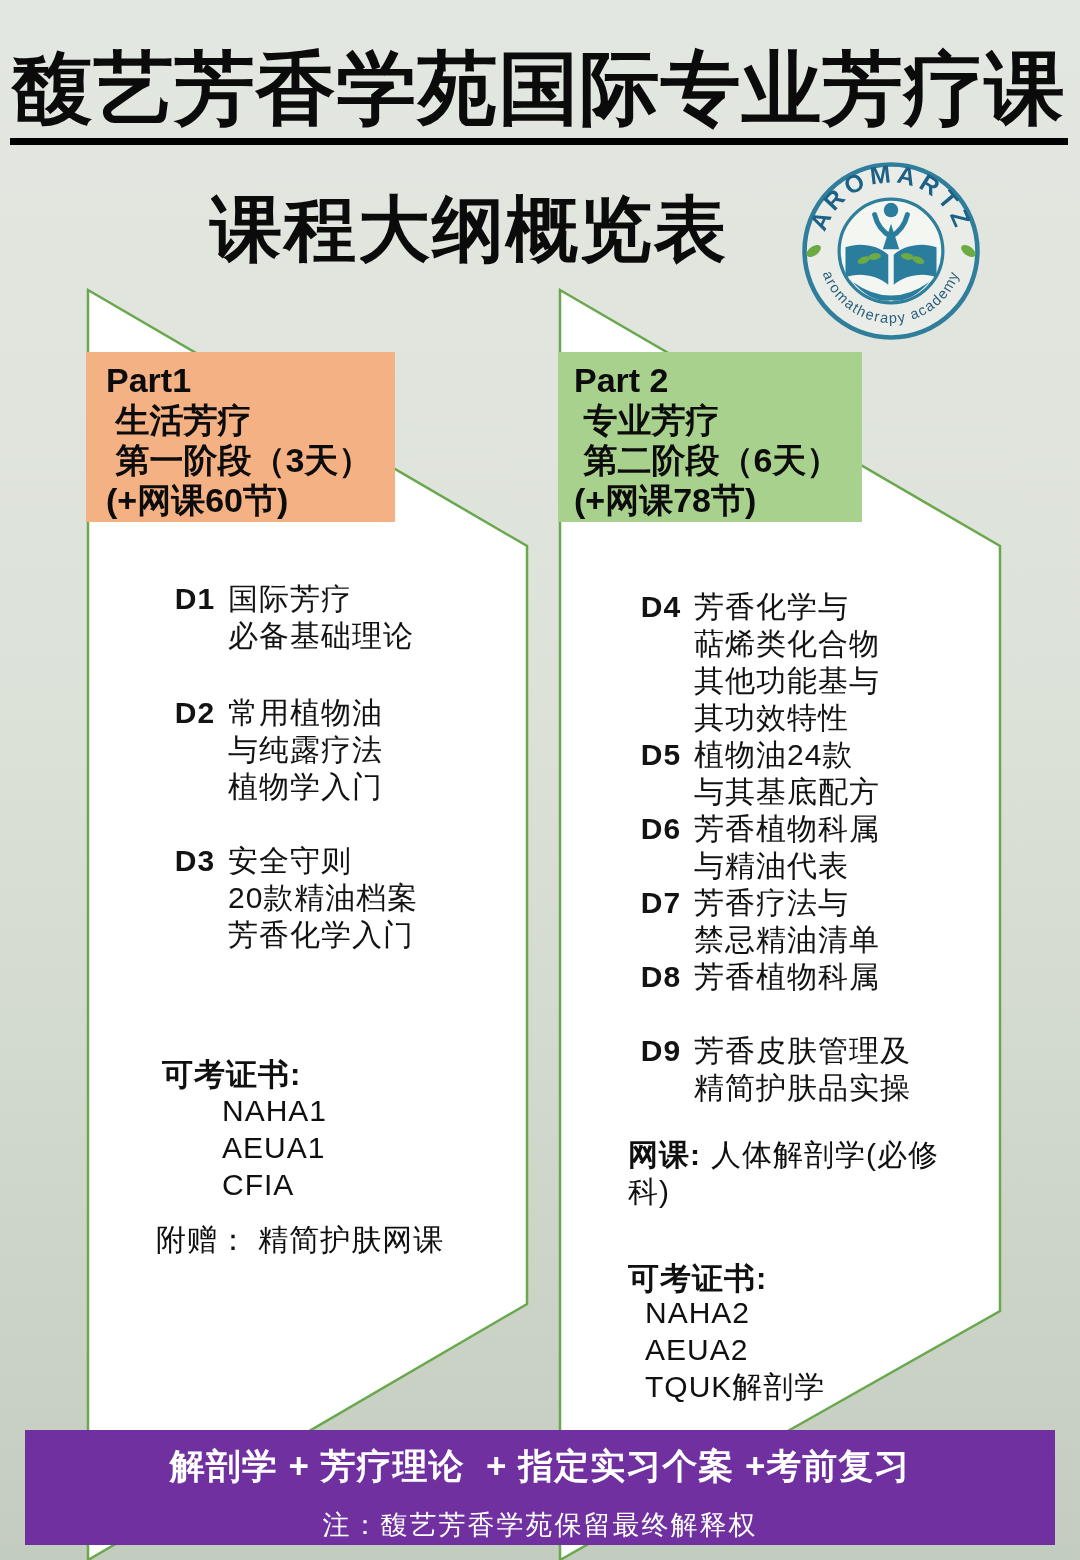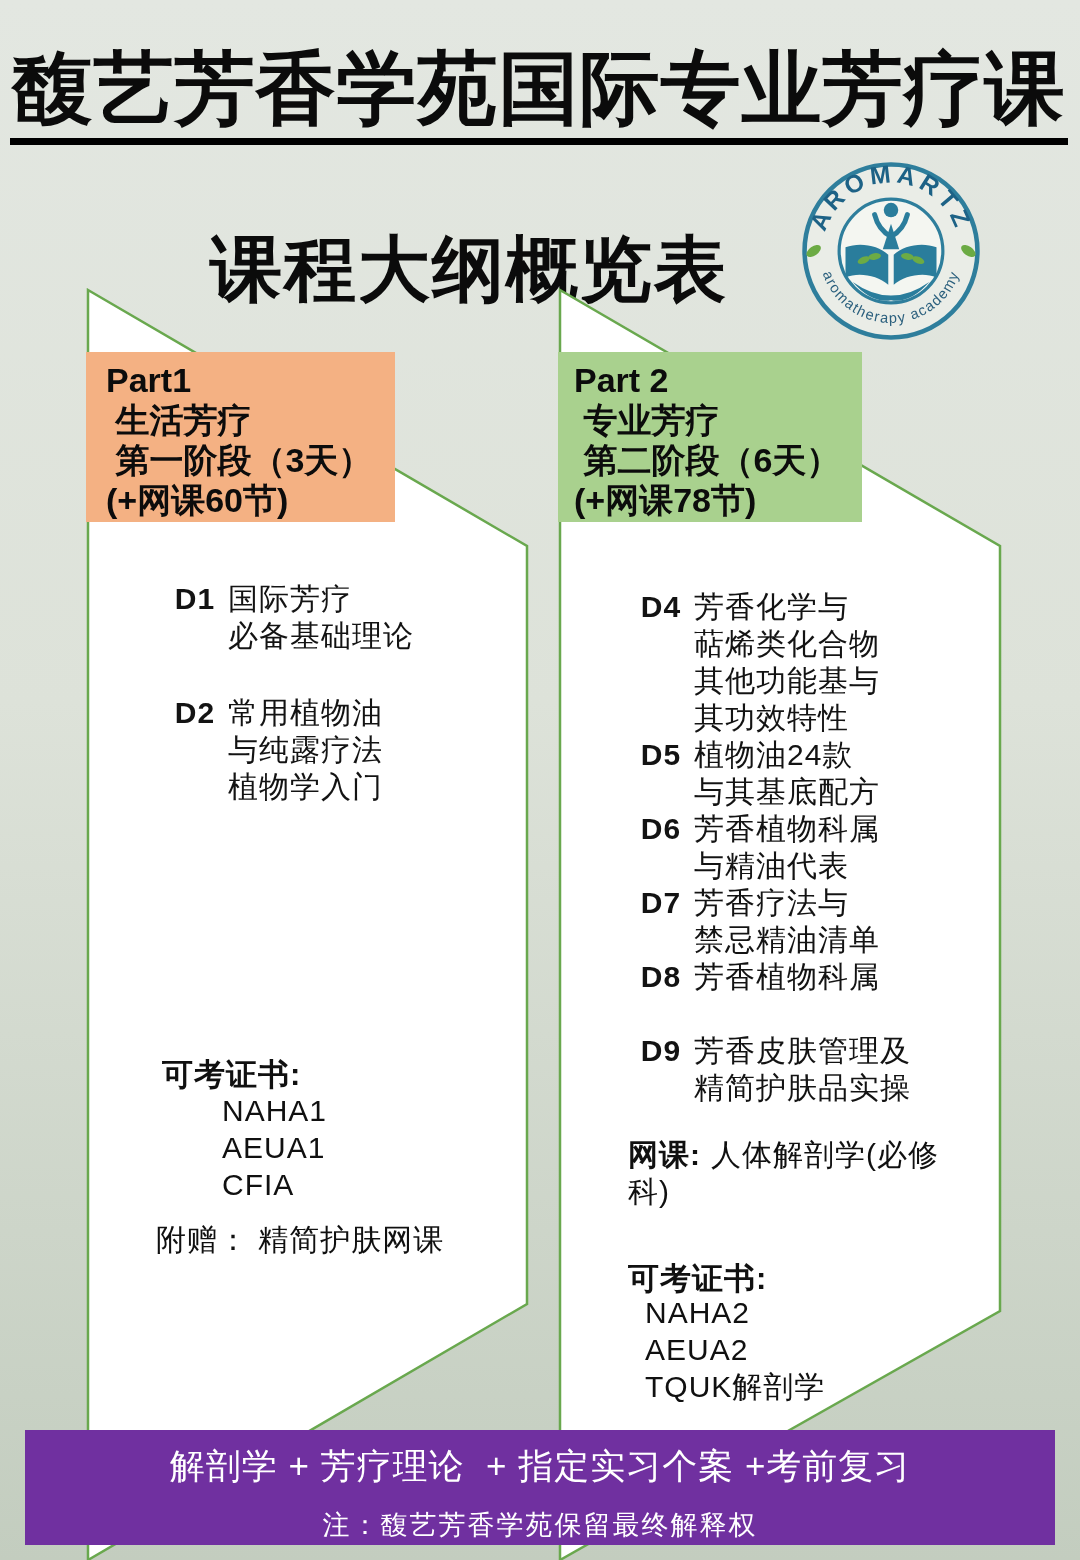--- a/index.html
+++ b/index.html
@@ -9,21 +9,21 @@
     font-family:"Liberation Sans","DejaVu Sans",sans-serif; color:#101010;
   }
   
   .title{
     position:absolute; left:10px; top:42px; width:1058px; text-align:center;
     font-size:80px; font-weight:900; letter-spacing:1px; white-space:nowrap;
     line-height:1.18; border-bottom:7px solid #000; padding-bottom:2px; color:#0b0b0b;
   }
   .subtitle{
     position:absolute; left:210px; top:182px; font-size:72px; font-weight:900;
-    letter-spacing:2px; color:#0b0b0b; white-space:nowrap;margin-top:40px;
+    letter-spacing:2px; color:#0b0b0b; white-space:nowrap;
   }
   
   .logo{ position:absolute; left:800px; top:160px; width:182px; height:182px; z-index:4; }
   
   .panel{ position:absolute; top:288px; z-index:1; }
   .panel.left{ left:86px; }
   .panel.right{ left:558px; }
   
   .part-box{
     position:absolute; top:352px; height:170px; box-sizing:border-box;
@@ -41,21 +41,21 @@
   .certs{ position:absolute; font-size:30px; line-height:37px; letter-spacing:1px; z-index:2; }
   .bonus{ position:absolute; font-size:30px; letter-spacing:1px; z-index:2; }
   .online{ position:absolute; width:336px; font-size:30px; line-height:37px;
            letter-spacing:1px; z-index:2; }
   .online .b{ font-weight:700; margin-right:10px; }
   
   .banner{
     position:absolute; left:25px; top:1430px; width:1030px; height:115px;
     background:#7030A0; text-align:center; z-index:5;
   }
-  .banner .l1{ margin-top:13px; color:#ffffff; font-size:35px; font-weight:400;
+  .banner .l1{ margin-top:13px; color:#ffffff; font-size:35px; font-weight:700;
                letter-spacing:1px; white-space:pre; }
   .banner .l2{ margin-top:17px; color:#ffffff; font-size:27px; letter-spacing:2px; }
 </style>
 </head>
 <body>
 
 <div class="page">
 
   <div class="title">馥艺芳香学苑国际专业芳疗课</div>
   <div class="subtitle">课程大纲概览表</div>
@@ -121,20 +121,28 @@
     </div>
   </div>
   <div class="item" style="left:162px;top:694px">
     <div class="lab">D2</div>
     <div>
       <div>常用植物油</div>
       <div>与纯露疗法</div>
       <div>植物学入门</div>
     </div>
   </div>
+  <div class="item" style="left:162px;top:842px">
+    <div class="lab">D3</div>
+    <div>
+      <div>安全守则</div>
+      <div>20款精油档案</div>
+      <div>芳香化学入门</div>
+    </div>
+  </div>
   <div class="sec-title" style="left:162px;top:1054px">可考证书:</div>
   <div class="certs" style="left:222px;top:1092px">
     <div>NAHA1</div>
     <div>AEUA1</div>
     <div>CFIA</div>
   </div>
   <div class="bonus" style="left:156px;top:1220px">附赠： 精简护肤网课</div>
 
   <div class="item" style="left:628px;top:588px">
     <div class="lab">D4</div>

